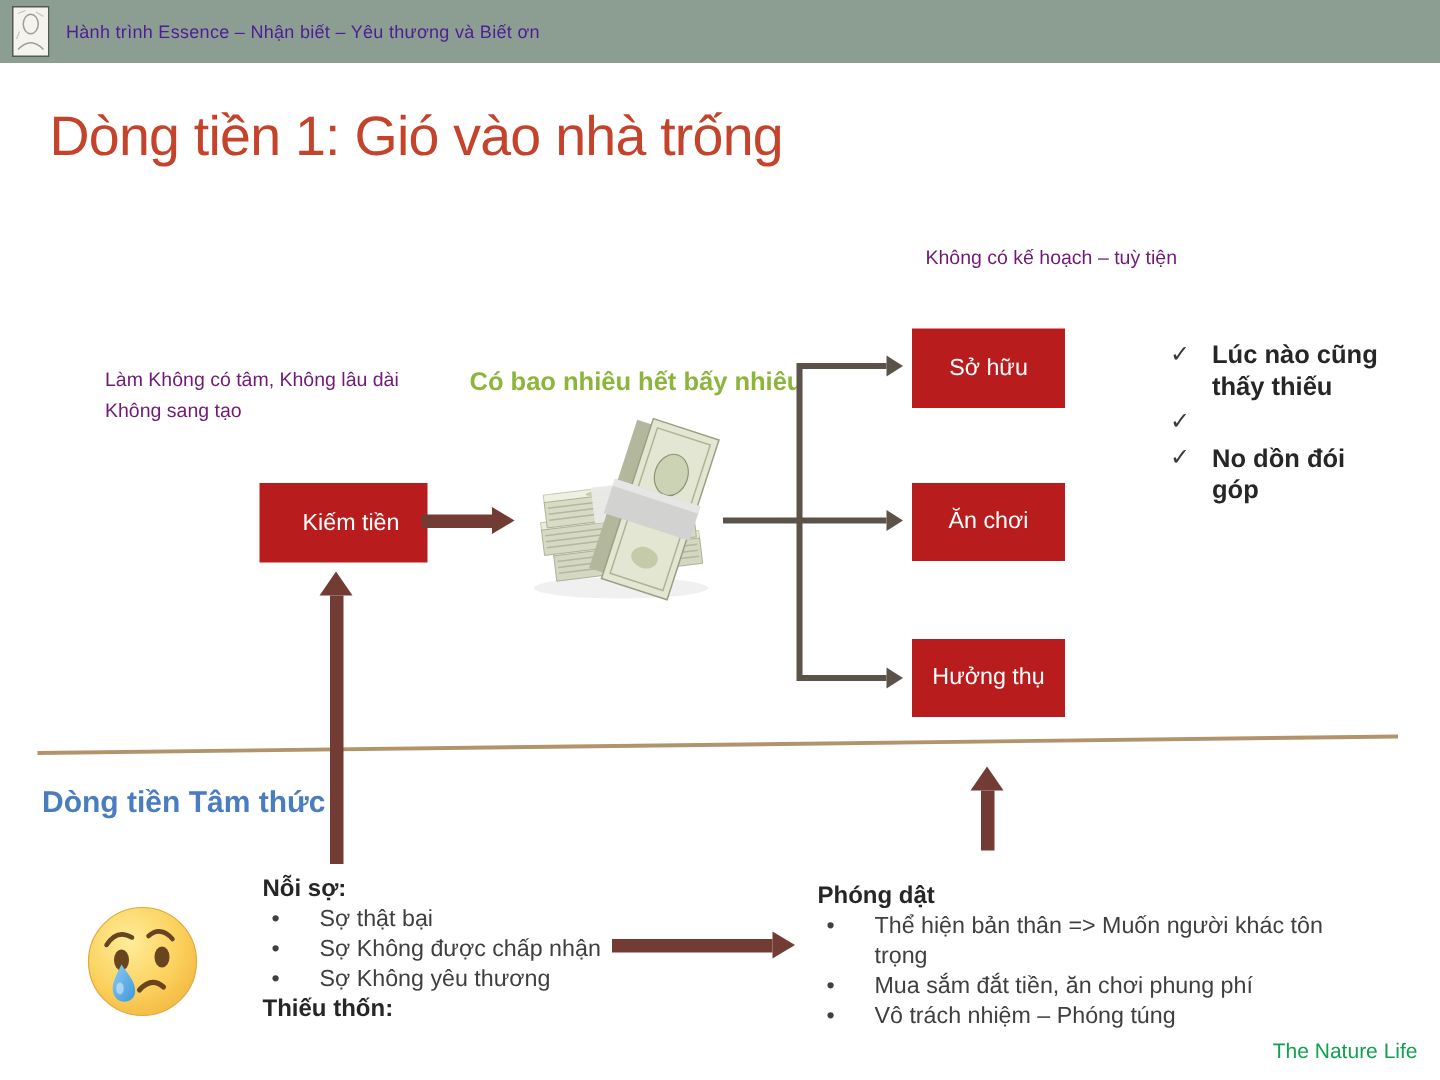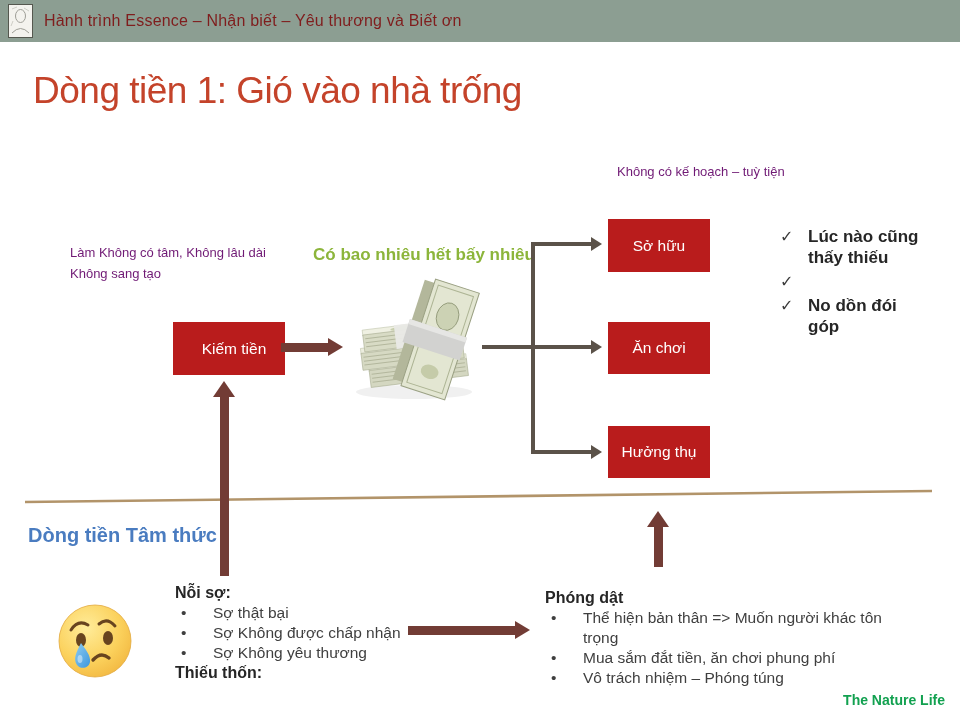--- a/index.html
+++ b/index.html
@@ -8,21 +8,21 @@
     font-family:"Liberation Sans","DejaVu Sans",sans-serif;
     -webkit-font-smoothing:antialiased;
   }
   .slide{position:relative;width:960px;height:720px;background:#ffffff;}
 
   
   .topbar{position:absolute;left:0;top:0;width:960px;height:42px;background:#8C9E92;}
   .logo{position:absolute;left:8px;top:4px;width:25px;height:34px;}
   .topbar-title{
     position:absolute;left:44px;top:0;height:42px;display:flex;align-items:center;
-    color:#7f1d1d;font-size:16px;letter-spacing:.2px;
+    color:#4c1d95;font-size:12px;letter-spacing:.2px;
   }
 
   
   .slide-title{position:absolute;left:33px;top:70px;font-size:37px;color:#C4432A;letter-spacing:-.5px;white-space:nowrap;}
   .h-blue{position:absolute;font-size:20px;font-weight:bold;color:#4A7CC0;white-space:nowrap;}
   .h-outer{left:28px;top:180px;}
   .h-inner{left:28px;top:524px;}
 
   
   .note{position:absolute;color:#701a75;font-size:13px;line-height:21px;}
@@ -77,21 +77,21 @@
   .tblock .bt{font-weight:bold;color:#262626;font-size:16px;line-height:20px;}
   .bullet-row{display:flex;font-size:15.5px;line-height:20px;}
   .bullet-row .dot{width:32px;text-align:left;padding-left:6px;}
   .fear-block{left:175px;top:583px;width:270px;}
   .ind-block{left:545px;top:588px;width:365px;}
   .ind-block .bullet-row .btext{width:320px;}
 
   .emoji{position:absolute;left:52px;top:597px;width:86px;height:86px;}
   .money{position:absolute;left:336px;top:274px;width:155px;height:130px;}
 
-  .brand{position:absolute;right:15px;top:692px;font-size:14px;font-weight:bold;color:#12A150;white-space:nowrap;}
+  .brand{position:absolute;right:15px;top:692px;font-size:14px;font-weight:normal;color:#12A150;white-space:nowrap;}
 </style>
 </head>
 <body>
 
 <div class="slide">
 
   <div class="topbar">
     <div class="logo">
       <svg width="25" height="34" viewBox="0 0 25 34">
         <rect x="0.5" y="0.5" width="24" height="33" fill="#F4F3EE" stroke="#55584F" stroke-width="1"></rect>

